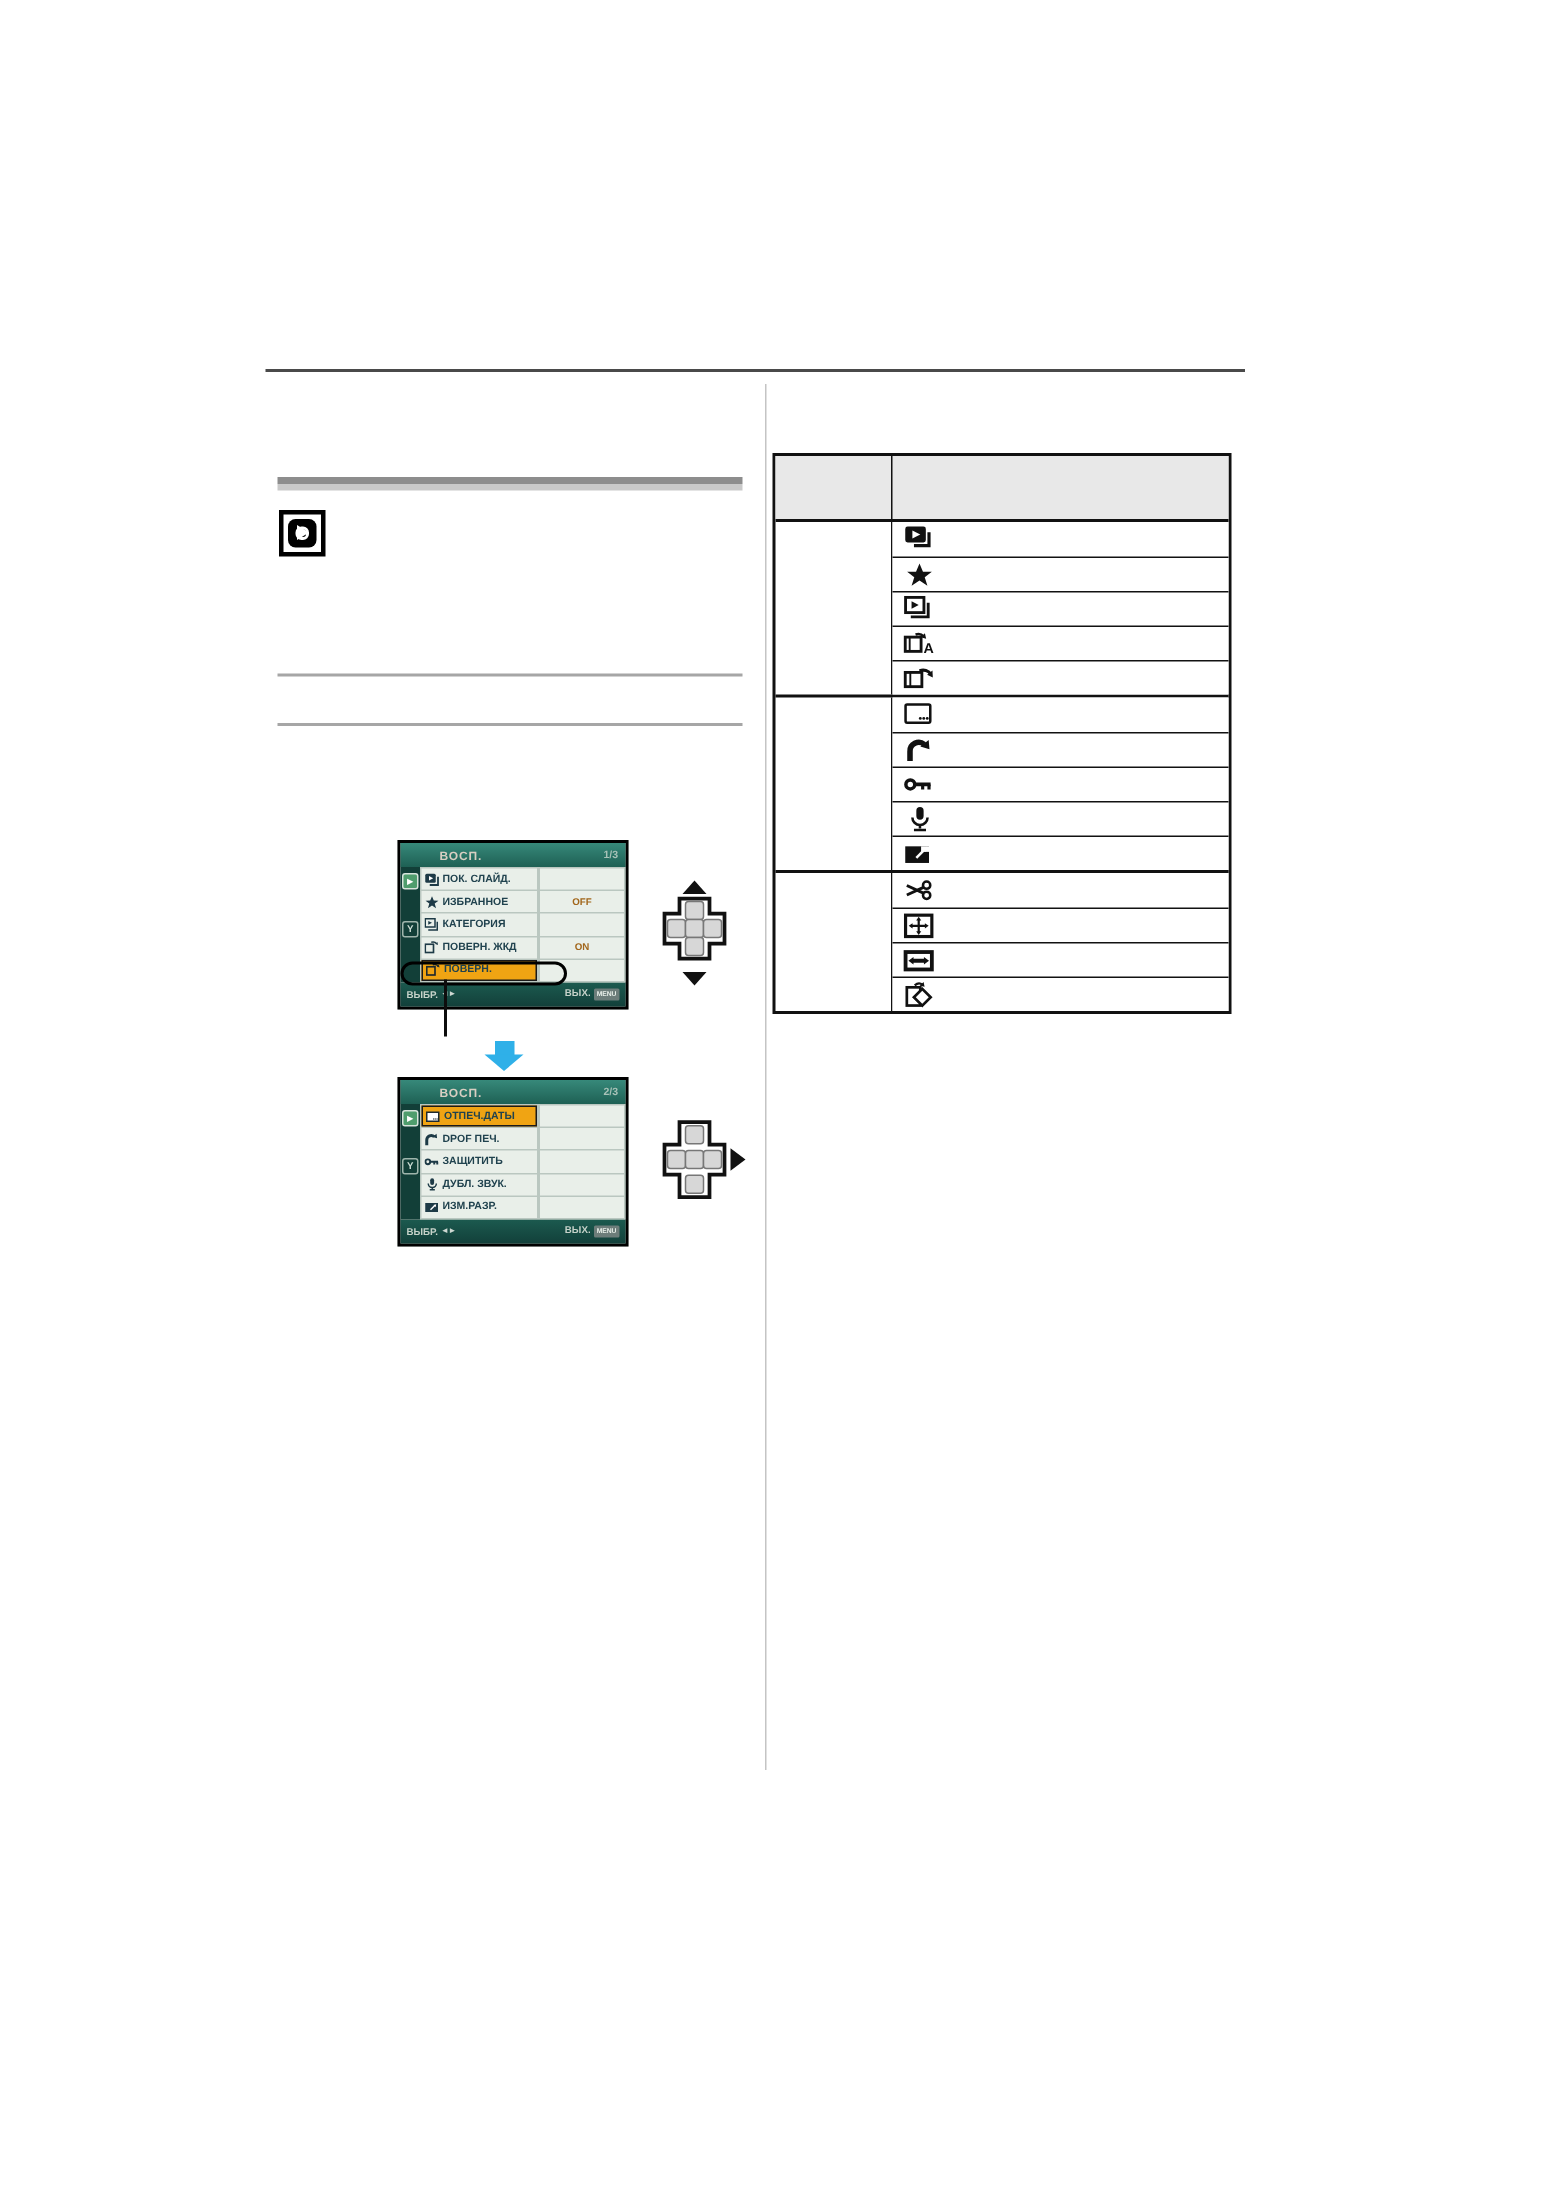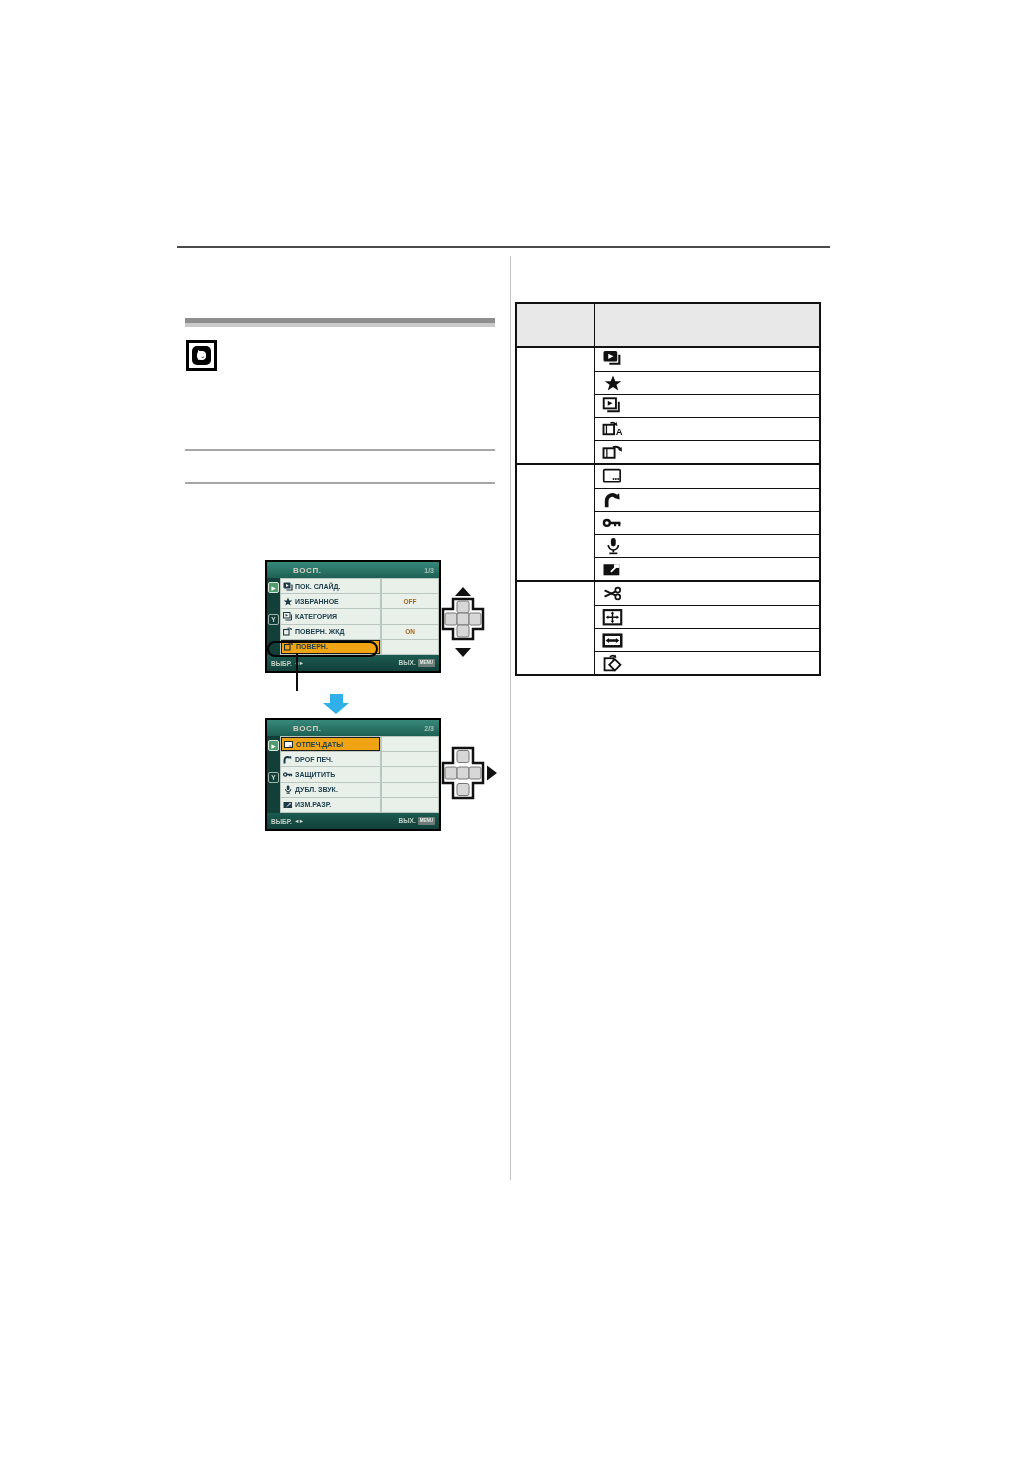--- a/index.html
+++ b/index.html
@@ -15,21 +15,21 @@
   .rule-b { position:absolute; left:185px; top:482px; width:310px; height:2px; background:#a6a6a6; }
 
   
   .pb-box  { position:absolute; left:186px; top:340px; width:31px; height:31px; border:3px solid #000; background:#fff; }
   .pb-inner{ position:absolute; inset:3px; background:#000; border-radius:5px; }
   .pb-ring { position:absolute; inset:5px; border:2px solid #fff; border-radius:4px; }
   .pb-tri  { position:absolute; left:9px; top:7px; width:0; height:0;
              border-left:8px solid #fff; border-top:5px solid transparent; border-bottom:5px solid transparent; }
 
   
-  .lcd { position:absolute; width:176px; height:113px; border:2px solid #000; background:#bac7c0;
+  .lcd { position:absolute; width:154px; height:113px; border:2px solid #000; background:#bac7c0;
          display:flex; flex-direction:column; }
   .lcd-top { height:16px; background:linear-gradient(#37897a,#1e6054); display:flex; align-items:center;
              justify-content:space-between; padding:0 5px 0 26px; flex:0 0 16px; }
   .lcd-title { font-size:8px; font-weight:bold; letter-spacing:0.6px; color:#d8cfc2; }
   .lcd-page  { font-size:7px; font-weight:bold; color:#a9c2b8; }
   .lcd-mid { flex:1; position:relative; background:#bac7c0; }
   .lcd-tabs{ position:absolute; left:0; top:0; bottom:0; width:13px; background:#123f38; }
   .tab-play{ position:absolute; left:1px; top:4px; width:11px; height:11px; background:#4f9d6d;
              border:1px solid #d7e4dc; border-radius:2px; color:#fff; font-size:5.5px;
              display:flex; align-items:center; justify-content:center; }

